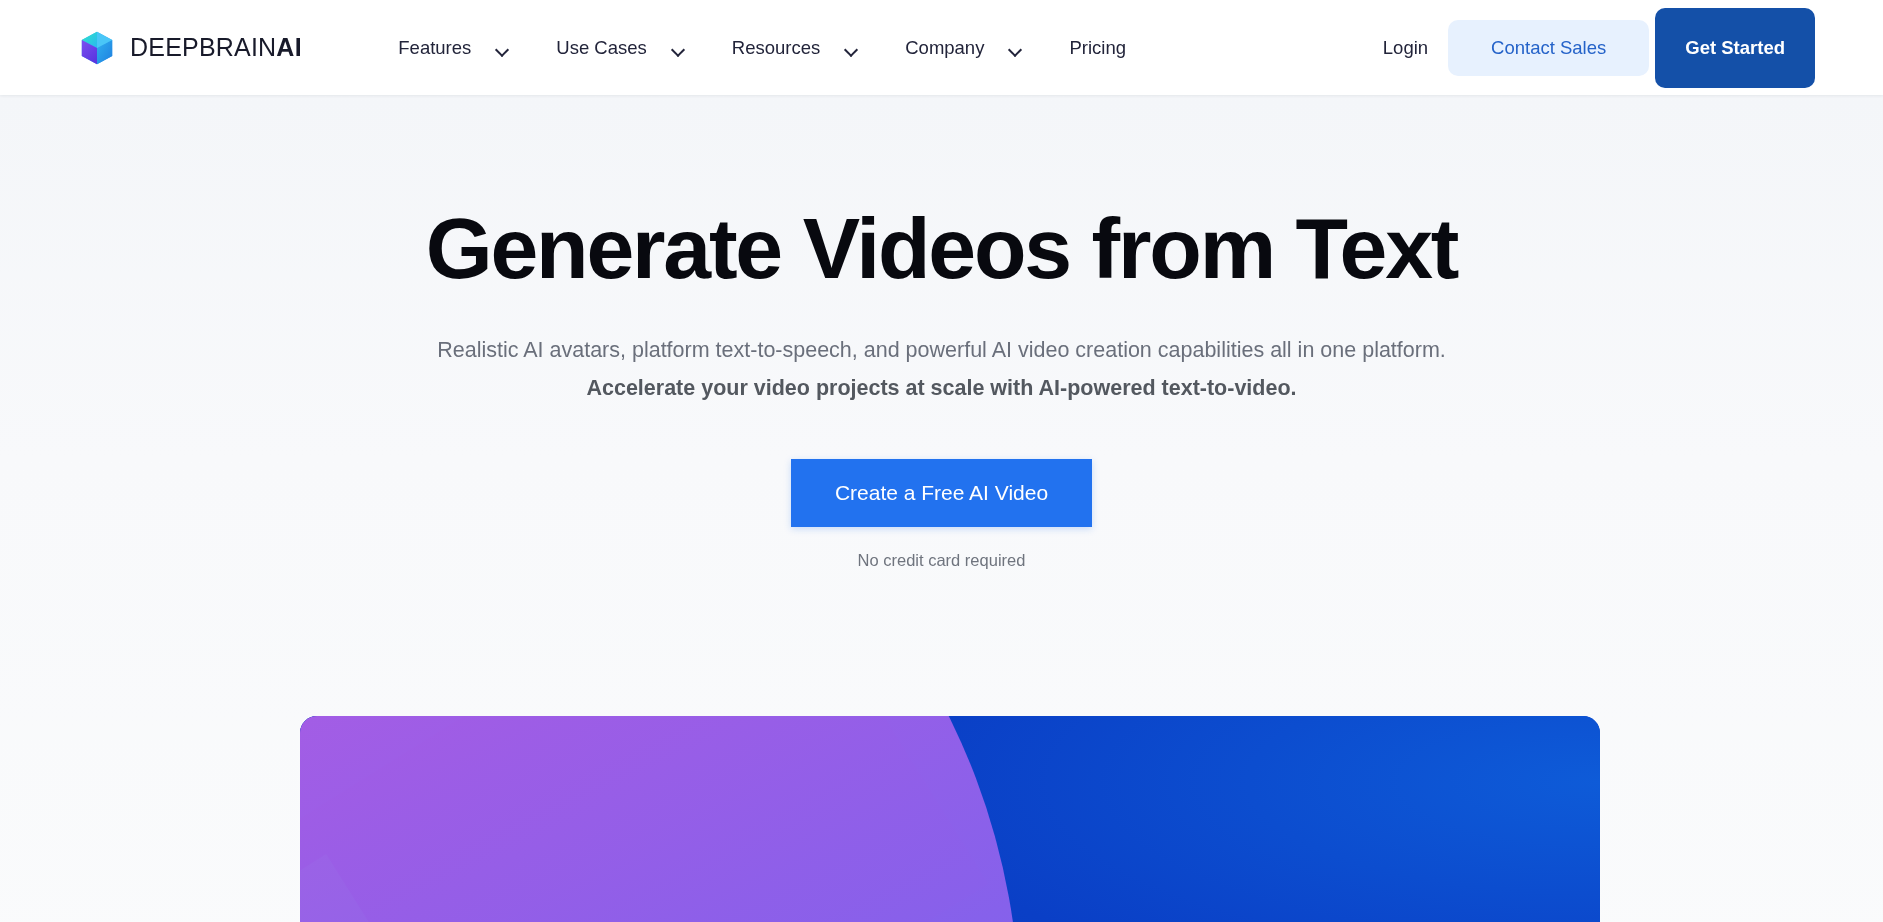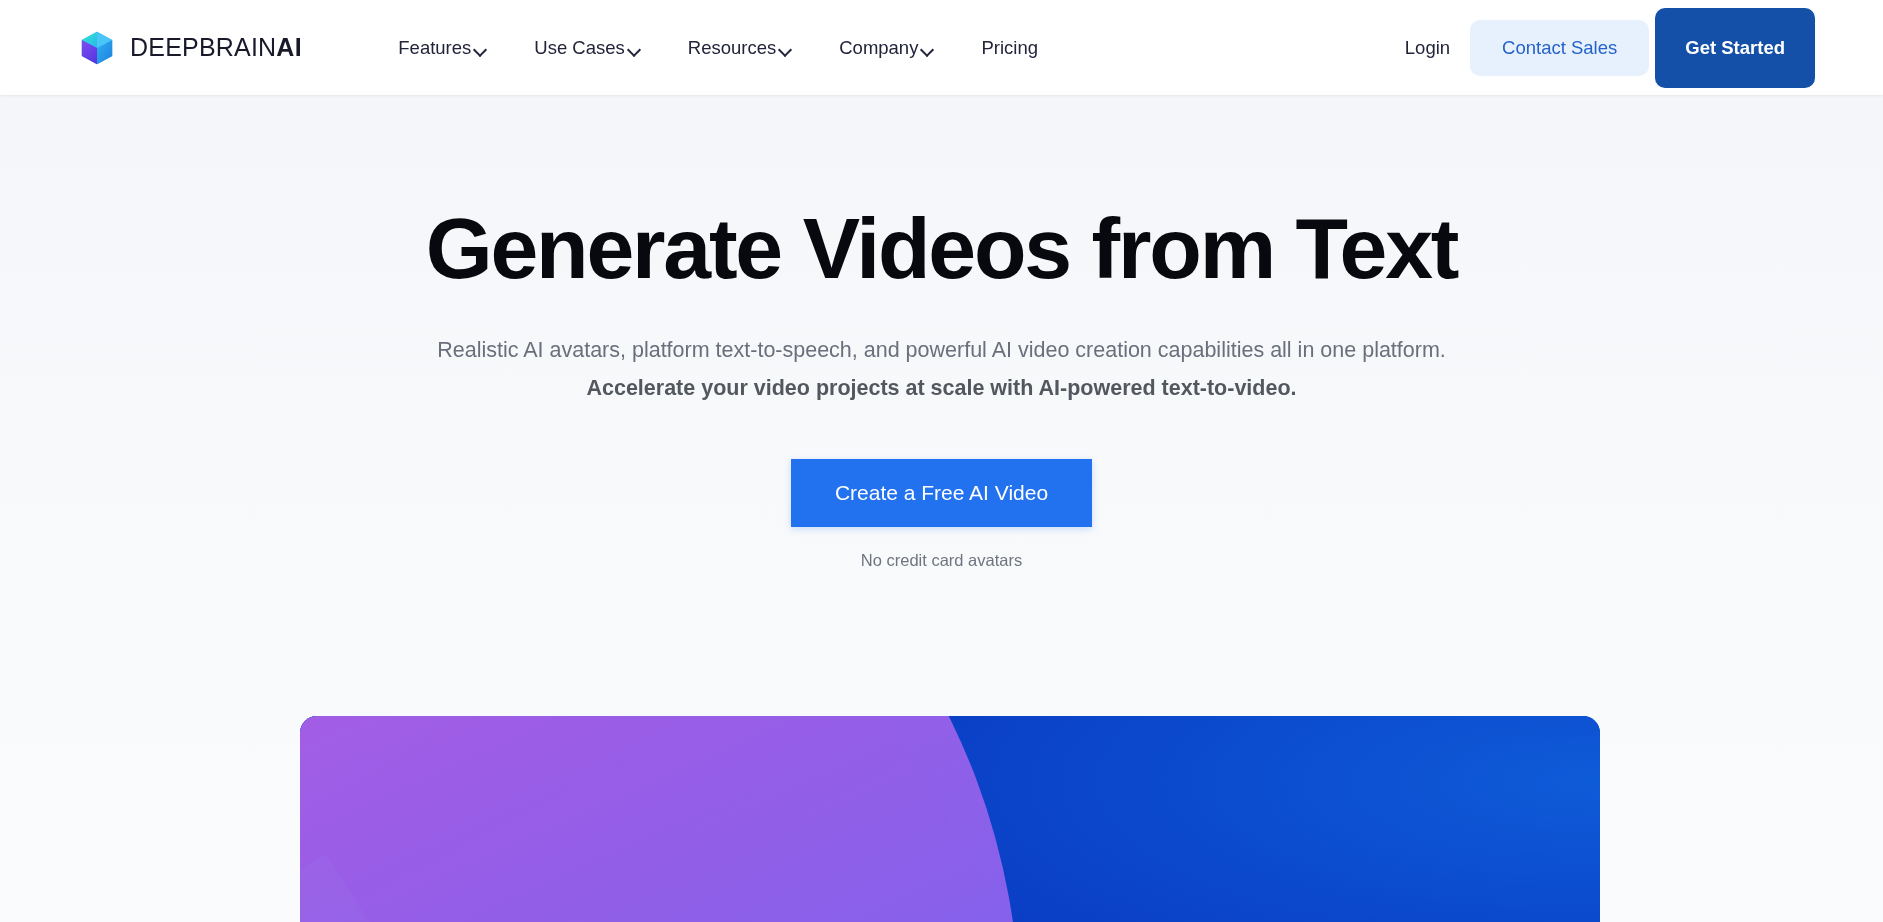--- a/index.html
+++ b/index.html
@@ -57,21 +57,21 @@
   .nav {
     display: flex;
     align-items: center;
     margin-left: 72px;
     gap: 0px;
   }
 
   .nav-item {
     display: flex;
     align-items: center;
-    gap: 4px;
+    gap: 26px;
     font-size: 18.5px;
     color: #22243a;
     padding: 10px 24px;
     cursor: pointer;
     white-space: nowrap;
   }
 
   .chev {
     display: inline-block;
     width: 11px;
@@ -103,21 +103,21 @@
     padding: 10px 14px;
     white-space: nowrap;
   }
 
   .btn-contact {
     background: #e7f1fe;
     color: #2563c9;
     font-size: 18.5px;
     border: none;
     border-radius: 10px;
-    padding: 17px 32px;
+    padding: 17px 43px;
     cursor: pointer;
     font-family: inherit;
     white-space: nowrap;
   }
 
   .btn-getstarted {
     background: #1450a8;
     color: #ffffff;
     font-size: 18.5px;
     font-weight: 700;
@@ -308,21 +308,21 @@
 
 <section class="hero">
 
   <h1 class="hero-title">Generate Videos from Text</h1>
 
   <p class="hero-sub">Realistic AI avatars, platform text-to-speech, and powerful AI video creation capabilities all in one platform.</p>
   <p class="hero-sub-strong">Accelerate your video projects at scale with AI-powered text-to-video.</p>
 
   <div class="cta-wrap">
     <button class="btn-cta">Create a Free AI Video</button>
-    <span class="cta-note">No credit card avatars</span>
+    <span class="cta-note">No credit card required</span>
   </div>
 
   <div class="hero-visual">
     <div class="hv-grad"></div>
     <div class="hv-indigo"></div>
     <div class="hv-teal"></div>
     <div class="hv-swoosh">
       
     </div>
   </div>

